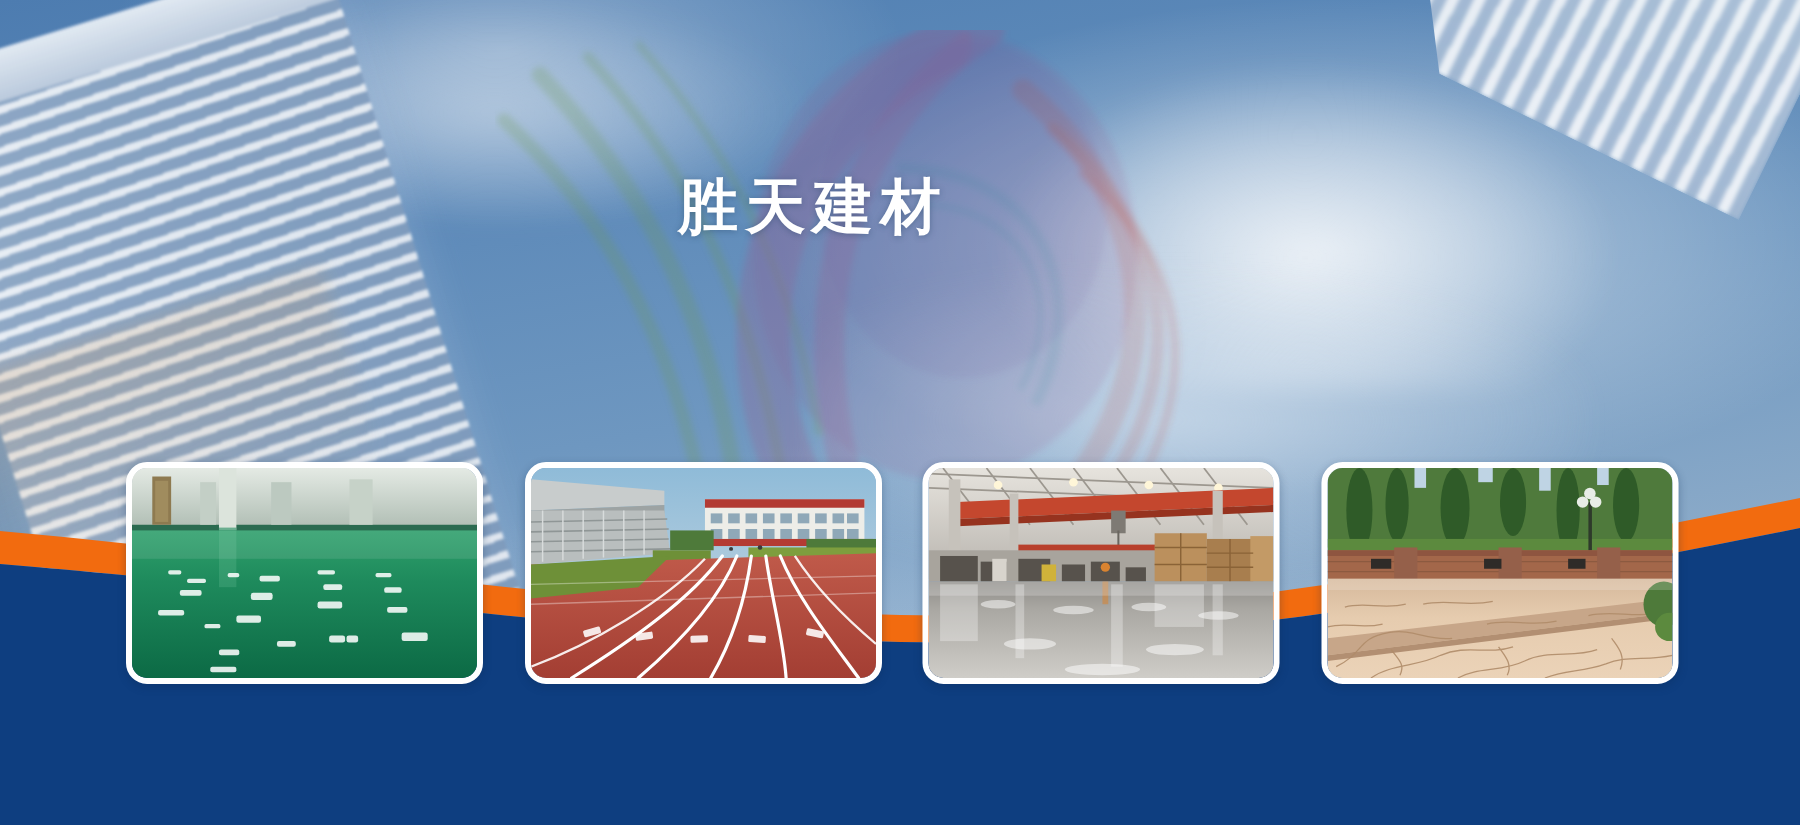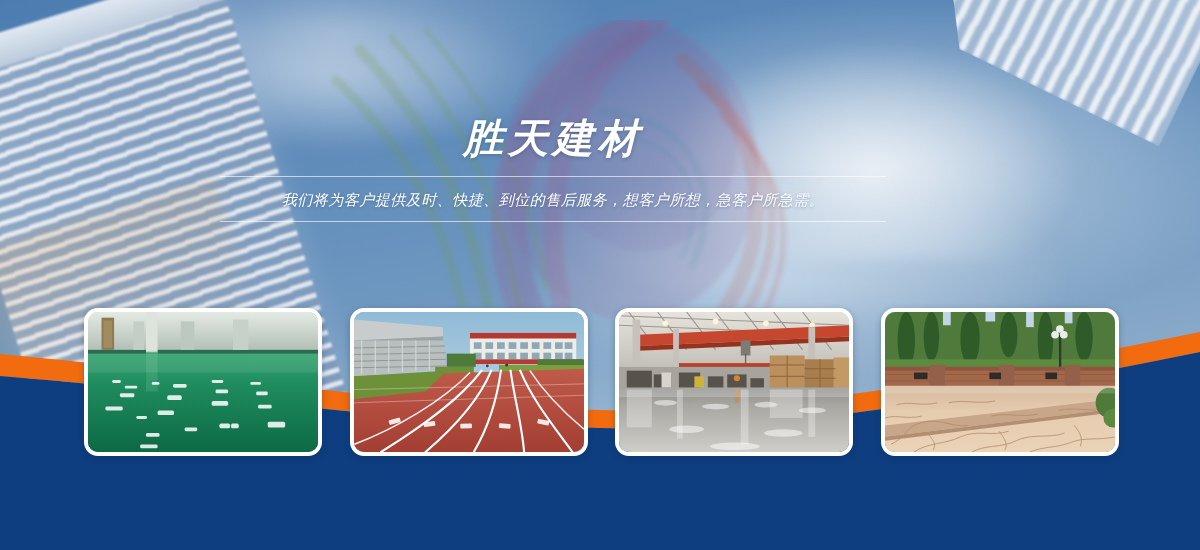--- a/index.html
+++ b/index.html
@@ -115,25 +115,24 @@
   .band-svg {
     position: absolute;
     left: 0; top: 0;
     width: 1200px; height: 550px;
     pointer-events: none;
   }
 
   
   .headline-wrap {
     position: absolute;
-    left: 11px; top: 0;
+    left: 0; top: 0;
     width: 1084px;
     text-align: center;
     z-index: 6;
-    font-style: italic;
   }
   .title-main {
     margin-top: 118px;
     font-size: 40px;
     font-weight: bold;
     letter-spacing: 5px;
     color: #ffffff;
     line-height: 1.0;
     text-shadow: 0 1px 4px rgba(40,70,105,0.45);
   }
@@ -250,25 +249,20 @@
              C 400 424, 200 392, 0 376 Z" fill="#F26B0F"></path>
 
     <path d="M 0 376
              C 200 392, 400 424, 600 428
              C 800 432, 1000 392, 1200 352
              L 1200 550 L 0 550 Z" fill="#0E3E80"></path>
   </svg>
 
   <div class="headline-wrap">
     <div class="title-main">胜天建材</div>
-    <div class="rule-wrap">
-      <div class="rule"></div>
-      <div class="tagline">我们将为客户提供及时、快捷、到位的售后服务，想客户所想，急客户所急需。</div>
-      <div class="rule"></div>
-    </div>
   </div>
 
   <div class="thumbs">
 
     <div class="thumb">
       <svg viewBox="0 0 238 148" preserveAspectRatio="none">
         <defs>
           <linearGradient id="g1floor" x1="0" y1="0" x2="0" y2="1">
             <stop offset="0%" stop-color="#2FA06C"></stop>
             <stop offset="35%" stop-color="#1E8A5C"></stop>

